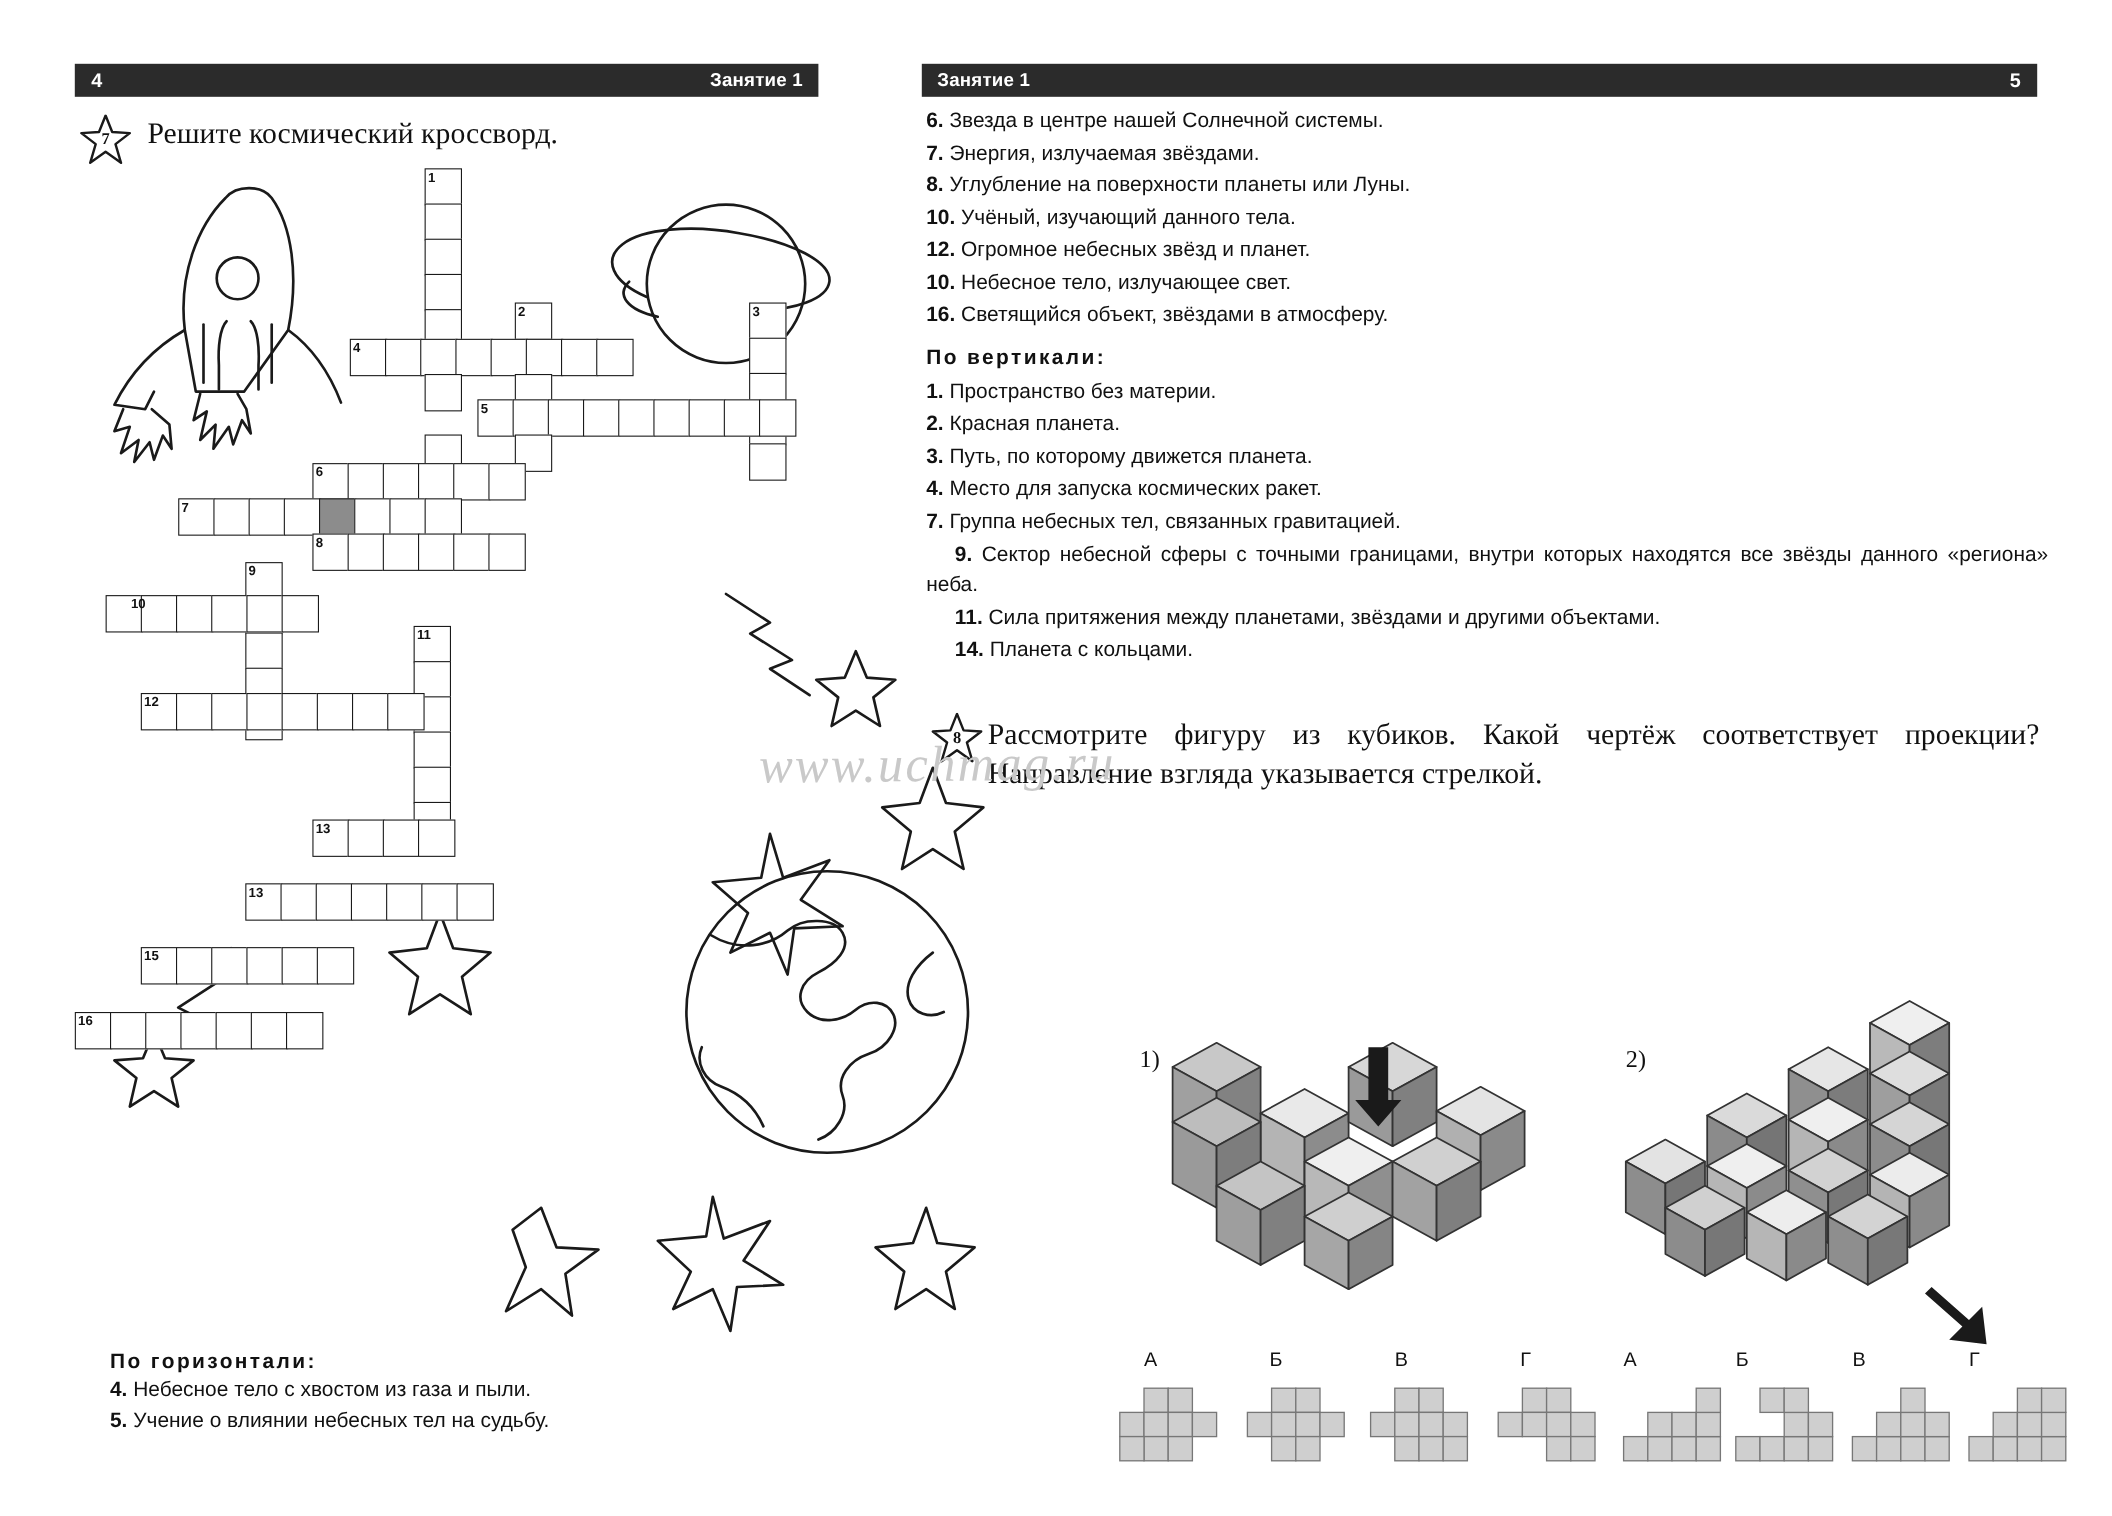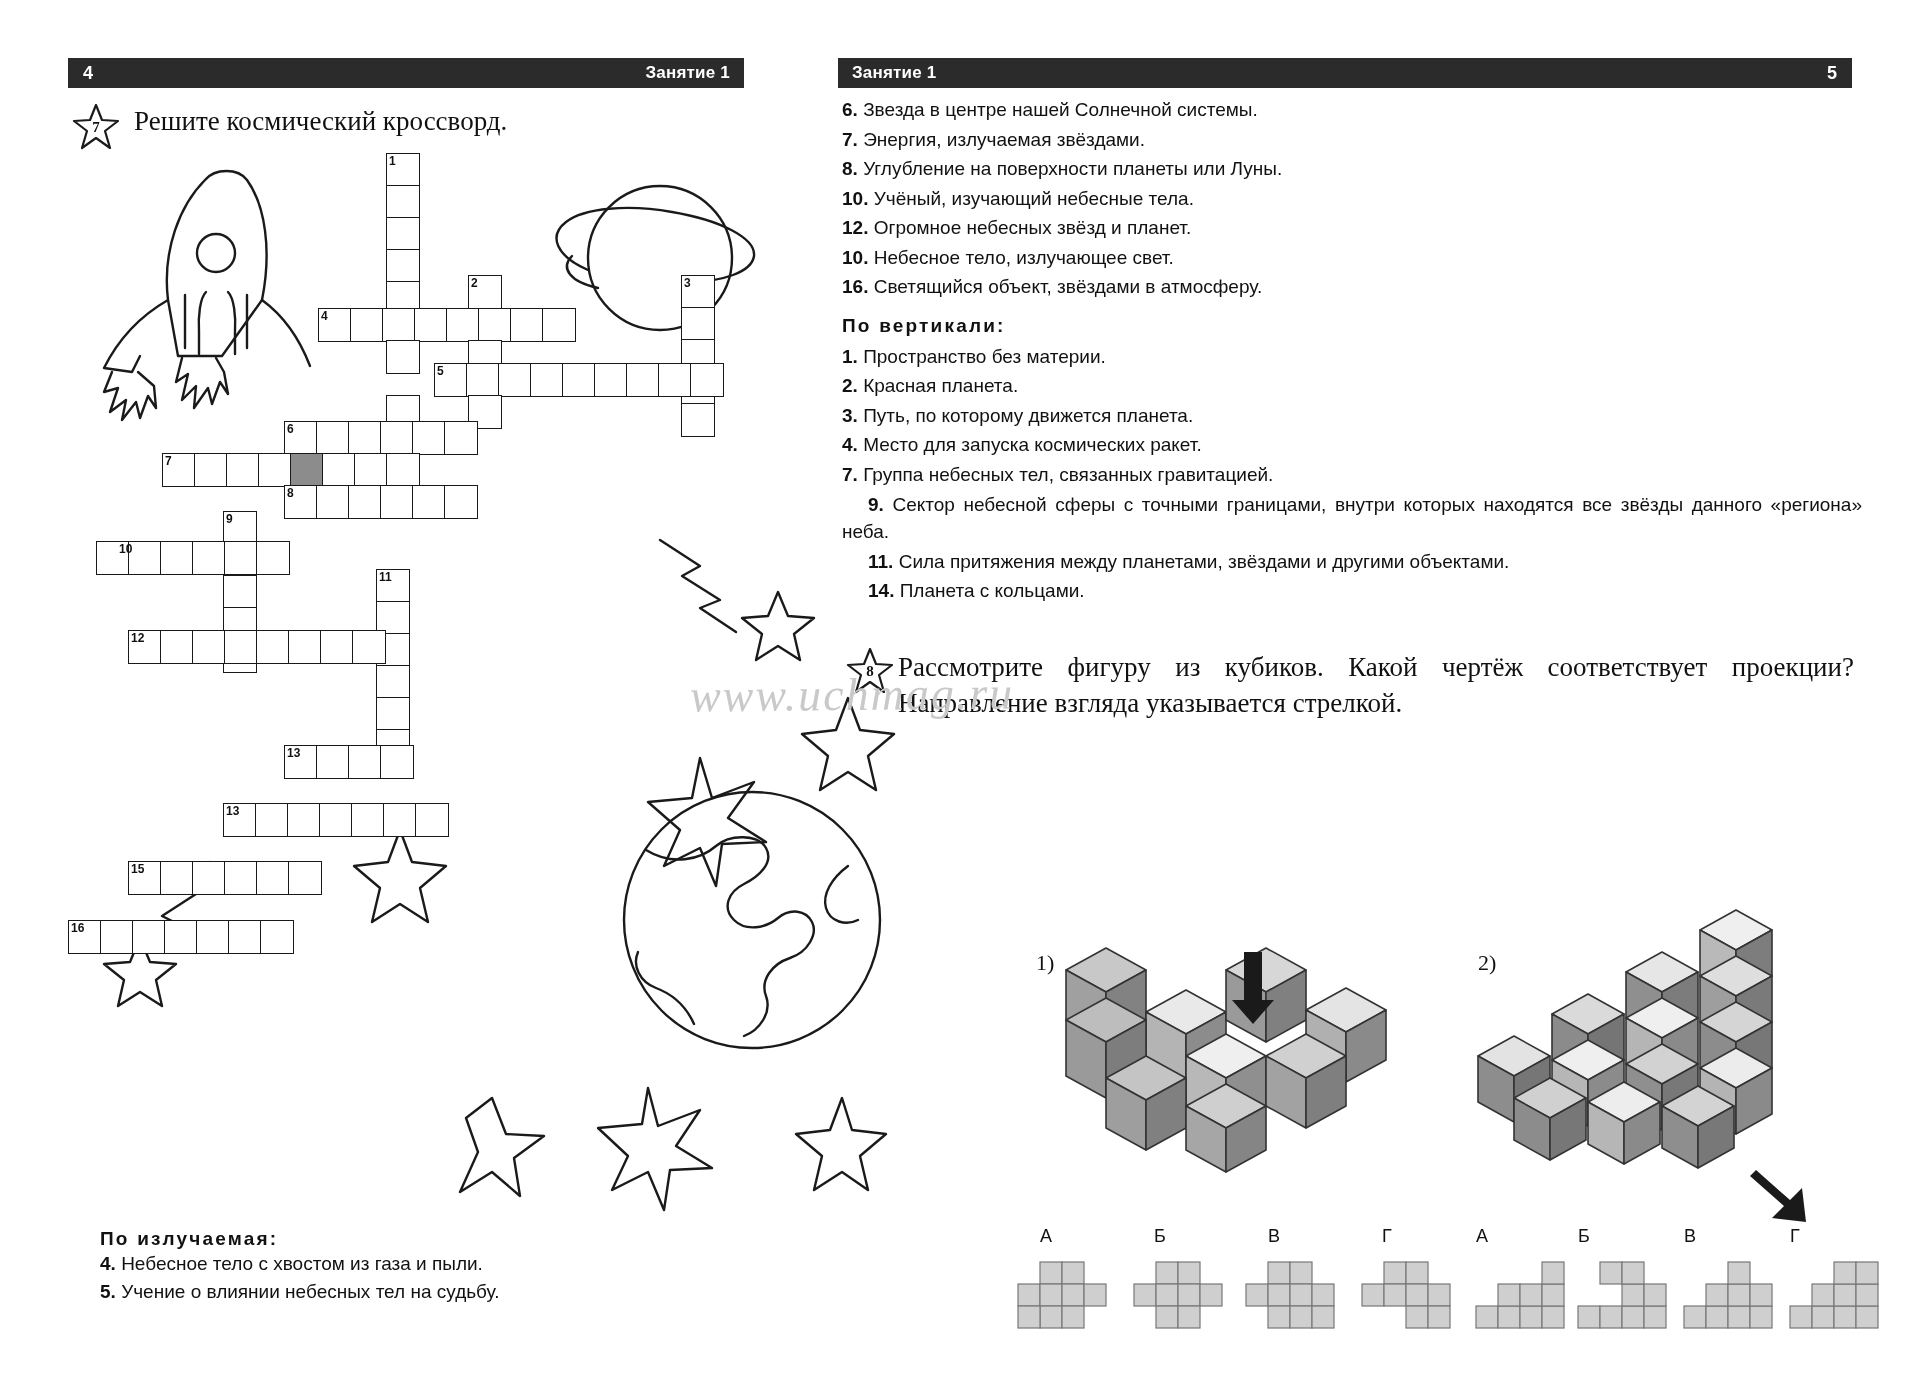--- a/index.html
+++ b/index.html
@@ -308,21 +308,21 @@
     <div class="cellnum" style="left:28px;top:396px;margin-left:20px;">10</div>
     <div class="cellnum" style="left:308px;top:424px;">11</div>
     <div class="cellnum" style="left:60px;top:485px;">12</div>
     <div class="cellnum" style="left:216px;top:600px;">13</div>
     <div class="cellnum" style="left:155px;top:658px;">13</div>
     <div class="cellnum" style="left:60px;top:716px;">15</div>
     <div class="cellnum" style="left:0px;top:775px;">16</div>
   </div>
 
   <div id="across-block">
-    <div class="clue-title">По излучаемая:</div>
+    <div class="clue-title">По горизонтали:</div>
     <div class="clue">
       <b>4.</b>
       <span>Небесное тело с хвостом из газа и пыли.</span>
     </div>
     <div class="clue">
       <b>5.</b>
       <span>Учение о влиянии небесных тел на судьбу.</span>
     </div>
   </div>
 
@@ -334,21 +334,21 @@
     <div class="clue">
       <b>7.</b>
       <span>Энергия, излучаемая звёздами.</span>
     </div>
     <div class="clue">
       <b>8.</b>
       <span>Углубление на поверхности планеты или Луны.</span>
     </div>
     <div class="clue">
       <b>10.</b>
-      <span>Учёный, изучающий небесные тела.</span>
+      <span>Учёный, изучающий данного тела.</span>
     </div>
     <div class="clue">
       <b>12.</b>
       <span>Огромное небесных звёзд и планет.</span>
     </div>
     <div class="clue">
       <b>10.</b>
       <span>Небесное тело, излучающее свет.</span>
     </div>
     <div class="clue">

